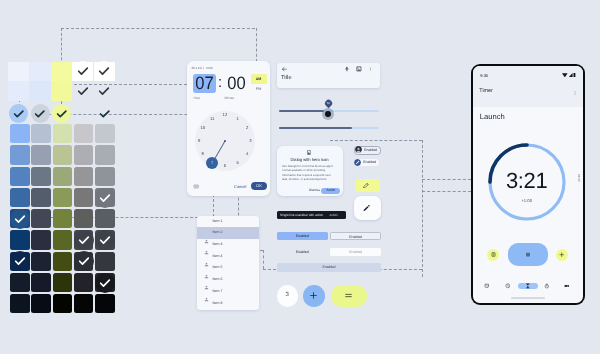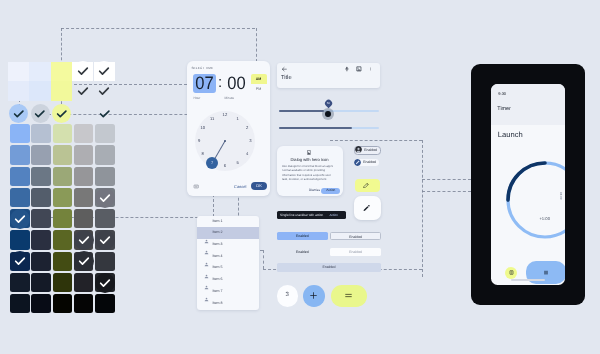--- a/index.html
+++ b/index.html
@@ -131,21 +131,21 @@
              background:#cfd8ea;color:#3a4154;font-size:3.6px;line-height:8.5px;text-align:center;}
 
   
   #badge3{position:absolute;left:276.5px;top:285px;width:21.5px;height:21.5px;border-radius:50%;background:#fcfdff;
           color:#3d4454;font-size:6px;line-height:21.5px;text-align:center;}
   #addfab{position:absolute;left:303px;top:285px;width:21.5px;height:21.5px;border-radius:50%;background:#87b6f2;}
   #eqfab{position:absolute;left:330.5px;top:285px;width:36.5px;height:21.5px;border-radius:10.75px;background:#e9f78c;}
 
   
   #phone{position:absolute;left:471.3px;top:64.4px;width:113.5px;height:241px;border-radius:9px;
-         background:#0a0c10;padding:20px;box-sizing:border-box;}
+         background:#0a0c10;padding:2px;box-sizing:border-box;}
   #screen{position:relative;width:100%;height:100%;border-radius:6.5px;background:#f6f8fb;overflow:hidden;}
   .ph-status{position:absolute;left:0;top:0;width:100%;height:16px;background:#eceff5;}
   .ph-time{position:absolute;left:7px;top:6.6px;font-size:4px;color:#121722;}
   .ph-sysicons{position:absolute;left:89px;top:6.6px;width:13.4px;height:4.4px;}
   .ph-appbar{position:absolute;left:0;top:16px;width:100%;height:25px;background:#eceff5;}
   .ph-apptitle{position:absolute;left:6px;top:6px;font-size:5.4px;color:#1d2430;}
   .ph-menu{position:absolute;left:100px;top:7.2px;width:3.4px;height:5.2px;}
   .ph-headline{position:absolute;left:6.5px;top:46px;font-size:7.6px;color:#232c3a;}
   .ph-ring{position:absolute;left:13.4px;top:75.2px;width:80px;height:80px;border-radius:50%;}
   .ph-rem{position:absolute;left:0;top:26.5px;width:100%;text-align:center;font-size:22px;
@@ -574,20 +574,21 @@
               <circle cx="12" cy="19" r="2.1" fill="#222936"></circle>
             </svg>
           </span>
       </div>
       <div class="ph-headline">Launch</div>
       <div class="ph-ring">
         <svg class="ph-ringsvg" width="80" height="80" viewBox="0 0 80 80">
           <circle id="ringTrack" cx="40" cy="40" r="37" fill="none" stroke-width="3.2" stroke="#8fbcf5"></circle>
           <circle id="ringArc" cx="40" cy="40" r="37" fill="none" stroke-width="3.6" stroke-linecap="round" transform="rotate(-90 40 40) scale(1,-1) translate(0,-80)" stroke="#0e3566" stroke-dasharray="58.119464091411174 174.35839227423352" stroke-dashoffset="0"></circle>
         </svg>
+        <div class="ph-rem">3:21</div>
         <div class="ph-add">+1:00</div>
       </div>
       <div class="ph-side">04:00</div>
       <div class="ph-controls">
         <div class="ph-cbtn ph-stop">
             <span style="position:absolute;left:3.9px;top:3.6px;">
               <svg width="5" height="5" viewBox="0 0 24 24" style="display:block">
                 <rect x="4.4" y="3" width="15.2" height="18" rx="2" fill="none" stroke="#1d2128" stroke-width="2.4"></rect>
                 <rect x="8" y="7" width="8" height="1.8" fill="#1d2128"></rect>
                 <rect x="8" y="11" width="8" height="1.8" fill="#1d2128"></rect>

